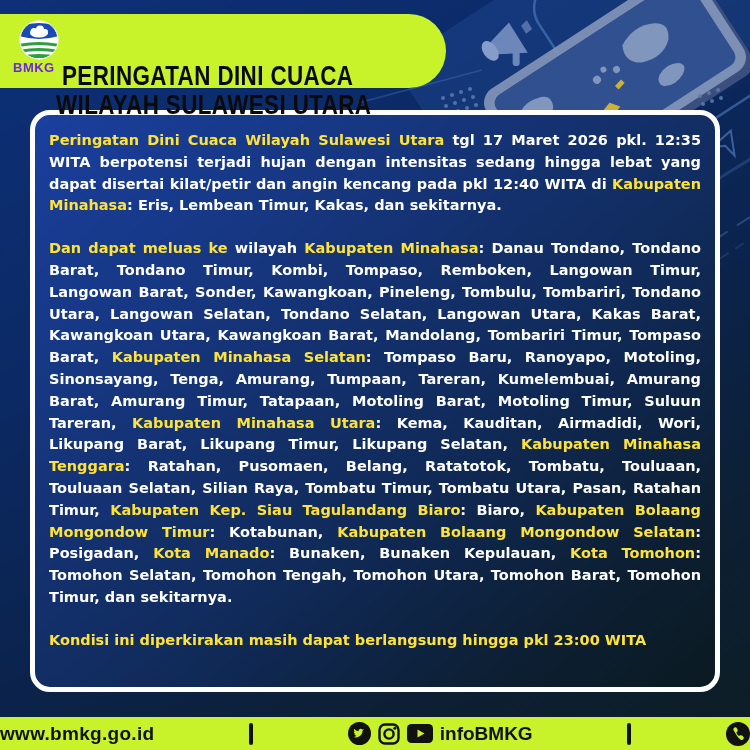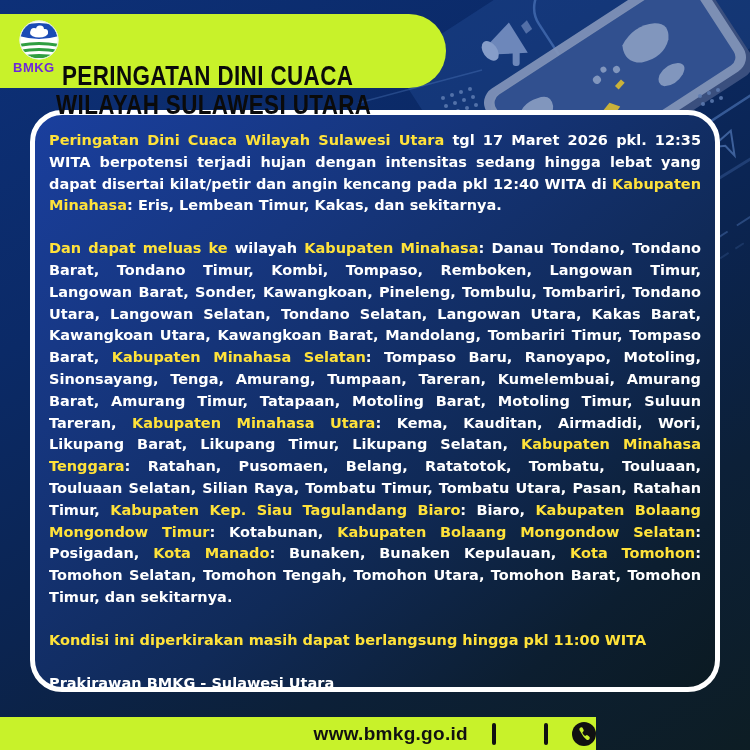--- a/index.html
+++ b/index.html
@@ -22,35 +22,35 @@
   }
   #title{position:absolute;top:9px;left:62px;margin-top:38px;}
   .title-line{
     font:bold 28px/29px "Liberation Sans",sans-serif;color:#0a0a0a;
     transform:scaleX(.8);transform-origin:0 50%;white-space:nowrap;letter-spacing:.5px;
   }
   .title-line.second{margin-left:-6px;}
   
   #warning-box{
     position:absolute;top:110px;left:30px;width:690px;height:582px;z-index:2;
-    box-sizing:border-box;border:5px solid #ffffff;border-radius:32px;
+    box-sizing:border-box;border:5px solid #ffffff;border-radius:20px;
     background:linear-gradient(140deg,#1a3f9e 0%,#16367f 28%,#102a58 60%,#0c1e30 85%,#0b1a22 100%);
     padding:15px 14px 0 14px;
   }
   #warning-text p{
     margin:0 0 21px 0;
     font:bold 14.5px/21.8px "DejaVu Sans",sans-serif;
     color:#ffffff;text-align:justify;
   }
   .seg-yellow{color:#ffe23a;}
   .seg-white{color:#ffffff;}
   
   #footer{
-    position:absolute;left:0;bottom:0;width:596px;height:33px;z-index:3;
-    background:#c8f22a;display:flex;align-items:center;justify-content:flex-end;
+    position:absolute;left:0;bottom:0;width:750px;height:33px;z-index:3;
+    background:#c8f22a;display:flex;align-items:center;justify-content:space-between;
     color:#111111;font:bold 19px/1 "Liberation Sans",sans-serif;
   }
   .foot-sep{width:4px;height:22px;background:#111;border-radius:2px;margin:0 24px;}
   .foot-group{display:flex;align-items:center;gap:7px;}
   .foot-icon{display:block;}
   #footer .website{letter-spacing:.3px;}
 </style>
 </head>
 <body>
 
@@ -160,28 +160,43 @@
     <div id="title">
       <div class="title-line">PERINGATAN DINI CUACA</div>
       <div class="title-line second">WILAYAH SULAWESI UTARA</div>
     </div>
   </div>
 
   <div id="warning-box">
     <div id="warning-text">
         <p><span class="seg-yellow">Peringatan Dini Cuaca Wilayah Sulawesi Utara</span><span class="seg-white"> tgl 17 Maret 2026 pkl. 12:35 WITA berpotensi terjadi hujan dengan intensitas sedang hingga lebat yang dapat disertai kilat/petir dan angin kencang pada pkl 12:40 WITA di </span><span class="seg-yellow">Kabupaten Minahasa</span><span class="seg-white">: Eris, Lembean Timur, Kakas, dan sekitarnya.</span></p>
         <p><span class="seg-yellow">Dan dapat meluas ke</span><span class="seg-white"> wilayah </span><span class="seg-yellow">Kabupaten Minahasa</span><span class="seg-white">: Danau Tondano, Tondano Barat, Tondano Timur, Kombi, Tompaso, Remboken, Langowan Timur, Langowan Barat, Sonder, Kawangkoan, Pineleng, Tombulu, Tombariri, Tondano Utara, Langowan Selatan, Tondano Selatan, Langowan Utara, Kakas Barat, Kawangkoan Utara, Kawangkoan Barat, Mandolang, Tombariri Timur, Tompaso Barat, </span><span class="seg-yellow">Kabupaten Minahasa Selatan</span><span class="seg-white">: Tompaso Baru, Ranoyapo, Motoling, Sinonsayang, Tenga, Amurang, Tumpaan, Tareran, Kumelembuai, Amurang Barat, Amurang Timur, Tatapaan, Motoling Barat, Motoling Timur, Suluun Tareran, </span><span class="seg-yellow">Kabupaten Minahasa Utara</span><span class="seg-white">: Kema, Kauditan, Airmadidi, Wori, Likupang Barat, Likupang Timur, Likupang Selatan, </span><span class="seg-yellow">Kabupaten Minahasa Tenggara</span><span class="seg-white">: Ratahan, Pusomaen, Belang, Ratatotok, Tombatu, Touluaan, Touluaan Selatan, Silian Raya, Tombatu Timur, Tombatu Utara, Pasan, Ratahan Timur, </span><span class="seg-yellow">Kabupaten Kep. Siau Tagulandang Biaro</span><span class="seg-white">: Biaro, </span><span class="seg-yellow">Kabupaten Bolaang Mongondow Timur</span><span class="seg-white">: Kotabunan, </span><span class="seg-yellow">Kabupaten Bolaang Mongondow Selatan</span><span class="seg-white">: Posigadan, </span><span class="seg-yellow">Kota Manado</span><span class="seg-white">: Bunaken, Bunaken Kepulauan, </span><span class="seg-yellow">Kota Tomohon</span><span class="seg-white">: Tomohon Selatan, Tomohon Tengah, Tomohon Utara, Tomohon Barat, Tomohon Timur, dan sekitarnya.</span></p>
-        <p><span class="seg-yellow">Kondisi ini diperkirakan masih dapat berlangsung hingga pkl 11:00 WITA</span></p>
-        <p><span class="seg-white">Prakirawan BMKG - Sulawesi Utara</span></p>
+        <p><span class="seg-yellow">Kondisi ini diperkirakan masih dapat berlangsung hingga pkl 23:00 WITA</span></p>
       </div>
   </div>
 
   <div id="footer">
     <span class="website">www.bmkg.go.id</span>
     <span class="foot-sep"></span>
+    <span class="foot-group">
+      <svg class="foot-icon" width="23" height="23" viewBox="0 0 23 23">
+        <circle cx="11.5" cy="11.5" r="11.5" fill="#111"></circle>
+        <path d="M5.5,15 q2.5,1 5,-0.2 q4,-1.8 4,-6 l1.5,-1.5 -1.8,0.3 q-1,-1.2 -2.4,-0.6 q-1.4,0.6 -1.2,2.2 q-2.8,-0.3 -4.5,-2.5 q-0.8,2 0.8,3.2 l-1.2,-0.2 q0.2,1.8 1.8,2.3 l-1.2,0.2 q0.6,1.4 2.2,1.5 q-1.5,1.2 -3,1.3 z" fill="#c8f22a"></path>
+      </svg>
+      <svg class="foot-icon" width="22" height="22" viewBox="0 0 22 22">
+        <rect x="1.5" y="1.5" width="19" height="19" rx="5.5" fill="none" stroke="#111" stroke-width="2.4"></rect>
+        <circle cx="11" cy="11" r="4.6" fill="none" stroke="#111" stroke-width="2.4"></circle>
+        <circle cx="16.8" cy="5.2" r="1.5" fill="#111"></circle>
+      </svg>
+      <svg class="foot-icon" width="26" height="19" viewBox="0 0 26 19">
+        <rect x="0" y="0" width="26" height="19" rx="4.5" fill="#111"></rect>
+        <path d="M10.5,5.5 L17.5,9.5 L10.5,13.5 Z" fill="#c8f22a"></path>
+      </svg>
+      <span>infoBMKG</span>
+    </span>
     <span class="foot-sep"></span>
     <span class="foot-group">
       <svg class="foot-icon" width="24" height="24" viewBox="0 0 24 24">
         <circle cx="12" cy="12" r="12" fill="#111"></circle>
         <path d="M7.2,9.2 q-1.4,-2 0.4,-3.2 q1.6,-1 2.6,0.6 l0.9,1.5 q0.6,1 -0.4,1.8 q-0.8,0.6 -0.2,1.5 q0.8,1.3 2.1,2.1 q0.9,0.6 1.5,-0.2 q0.8,-1 1.8,-0.4 l1.5,0.9 q1.6,1 0.6,2.6 q-1.2,1.8 -3.2,0.4 q-3.2,-1.9 -5.3,-5 q-1.3,-1.6 -2.3,-2.6 z" fill="#c8f22a" transform="rotate(8 12 12)"></path>
       </svg>
     </span>
   </div>
 
 </div>

